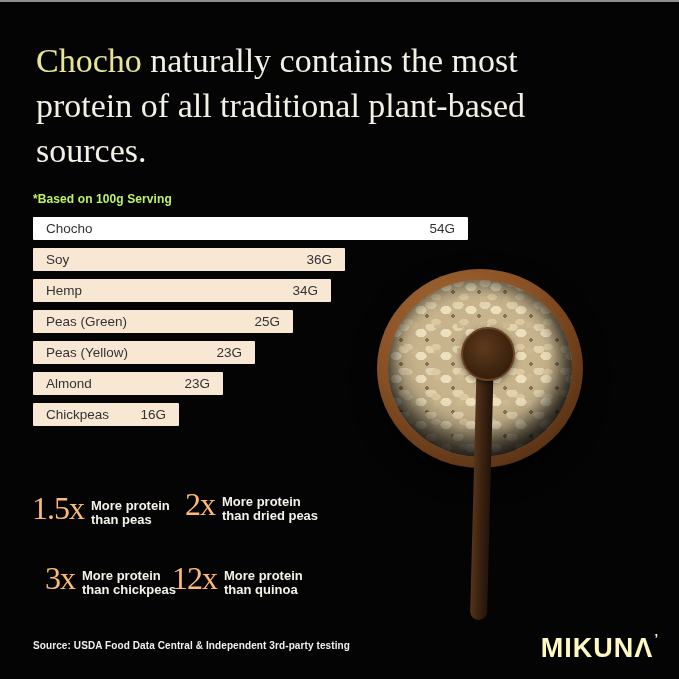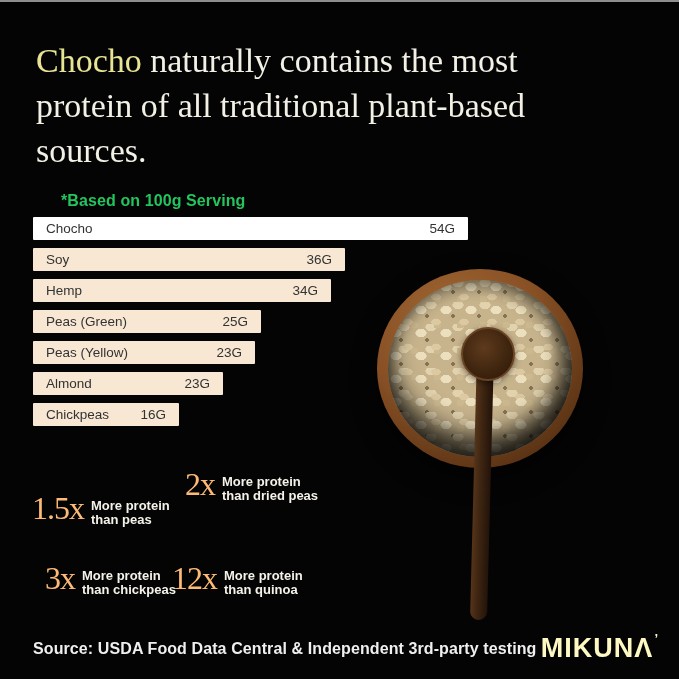--- a/index.html
+++ b/index.html
@@ -14,21 +14,21 @@
   .headline {
     position:absolute; left:36px; top:38px; width:600px;
     font-family:"Liberation Serif", serif;
     font-size:34px; line-height:45px; color:#f3f0e6; font-weight:500;
   }
   .hl-accent { color:#e8e493; }
 
   
   .note {
     position:absolute; left:33px; top:192px;
-    font-size:16px; font-weight:bold; color:#22c55e; letter-spacing:.1px;margin-left:28px;
+    font-size:12px; font-weight:bold; color:#bef264; letter-spacing:.1px;
   }
 
   
   .chart { position:absolute; left:33px; top:217px; }
   .bar-row { margin-bottom:8px; }
   .bar {
     height:23px; background:#f8e7d3; border-radius:1px;
     display:flex; align-items:center; justify-content:space-between;
     padding:0 13px; box-sizing:border-box;
     font-size:13.5px; color:#333; white-space:nowrap;
@@ -39,28 +39,28 @@
   .stat { position:absolute; display:flex; align-items:flex-end; }
   .stat-mult {
     font-family:"Liberation Serif", serif; font-size:32px; line-height:40px;
     color:#fdba74; letter-spacing:-1px;
   }
   .stat-text {
     margin-left:7px; margin-bottom:2px;
     font-size:13px; line-height:13.5px; font-weight:bold; color:#f4f2e9;
   }
   .stat-1 { left:32px;  top:488px; }
-  .stat-2 { left:185px; top:464px; }
+  .stat-2 { left:185px; top:484px; }
   .stat-3 { left:45px;  top:558px; }
   .stat-4 { left:172px; top:558px; }
 
   
   .source {
     position:absolute; left:33px; top:640px;
-    font-size:16px; font-weight:bold; color:#efefef; letter-spacing:.1px;
+    font-size:10px; font-weight:bold; color:#efefef; letter-spacing:.1px;
   }
   .logo {
     position:absolute; right:20px; top:631px;
     font-size:27px; font-weight:bold; color:#fef9c3; letter-spacing:1px;
   }
   .logo-mark { font-size:13px; vertical-align:14px; margin-left:1px; }
 
   
   .photo { position:absolute; inset:0; }
   .bowl {
@@ -131,21 +131,21 @@
         <span>36G</span>
       </div>
     </div>
     <div class="bar-row">
       <div class="bar" style="width: 298px; background: rgb(248, 231, 211);">
         <span>Hemp</span>
         <span>34G</span>
       </div>
     </div>
     <div class="bar-row">
-      <div class="bar" style="width: 228px; background: rgb(248, 231, 211);">
+      <div class="bar" style="width: 260px; background: rgb(248, 231, 211);">
         <span>Peas (Green)</span>
         <span>25G</span>
       </div>
     </div>
     <div class="bar-row">
       <div class="bar" style="width: 222px; background: rgb(248, 231, 211);">
         <span>Peas (Yellow)</span>
         <span>23G</span>
       </div>
     </div>

